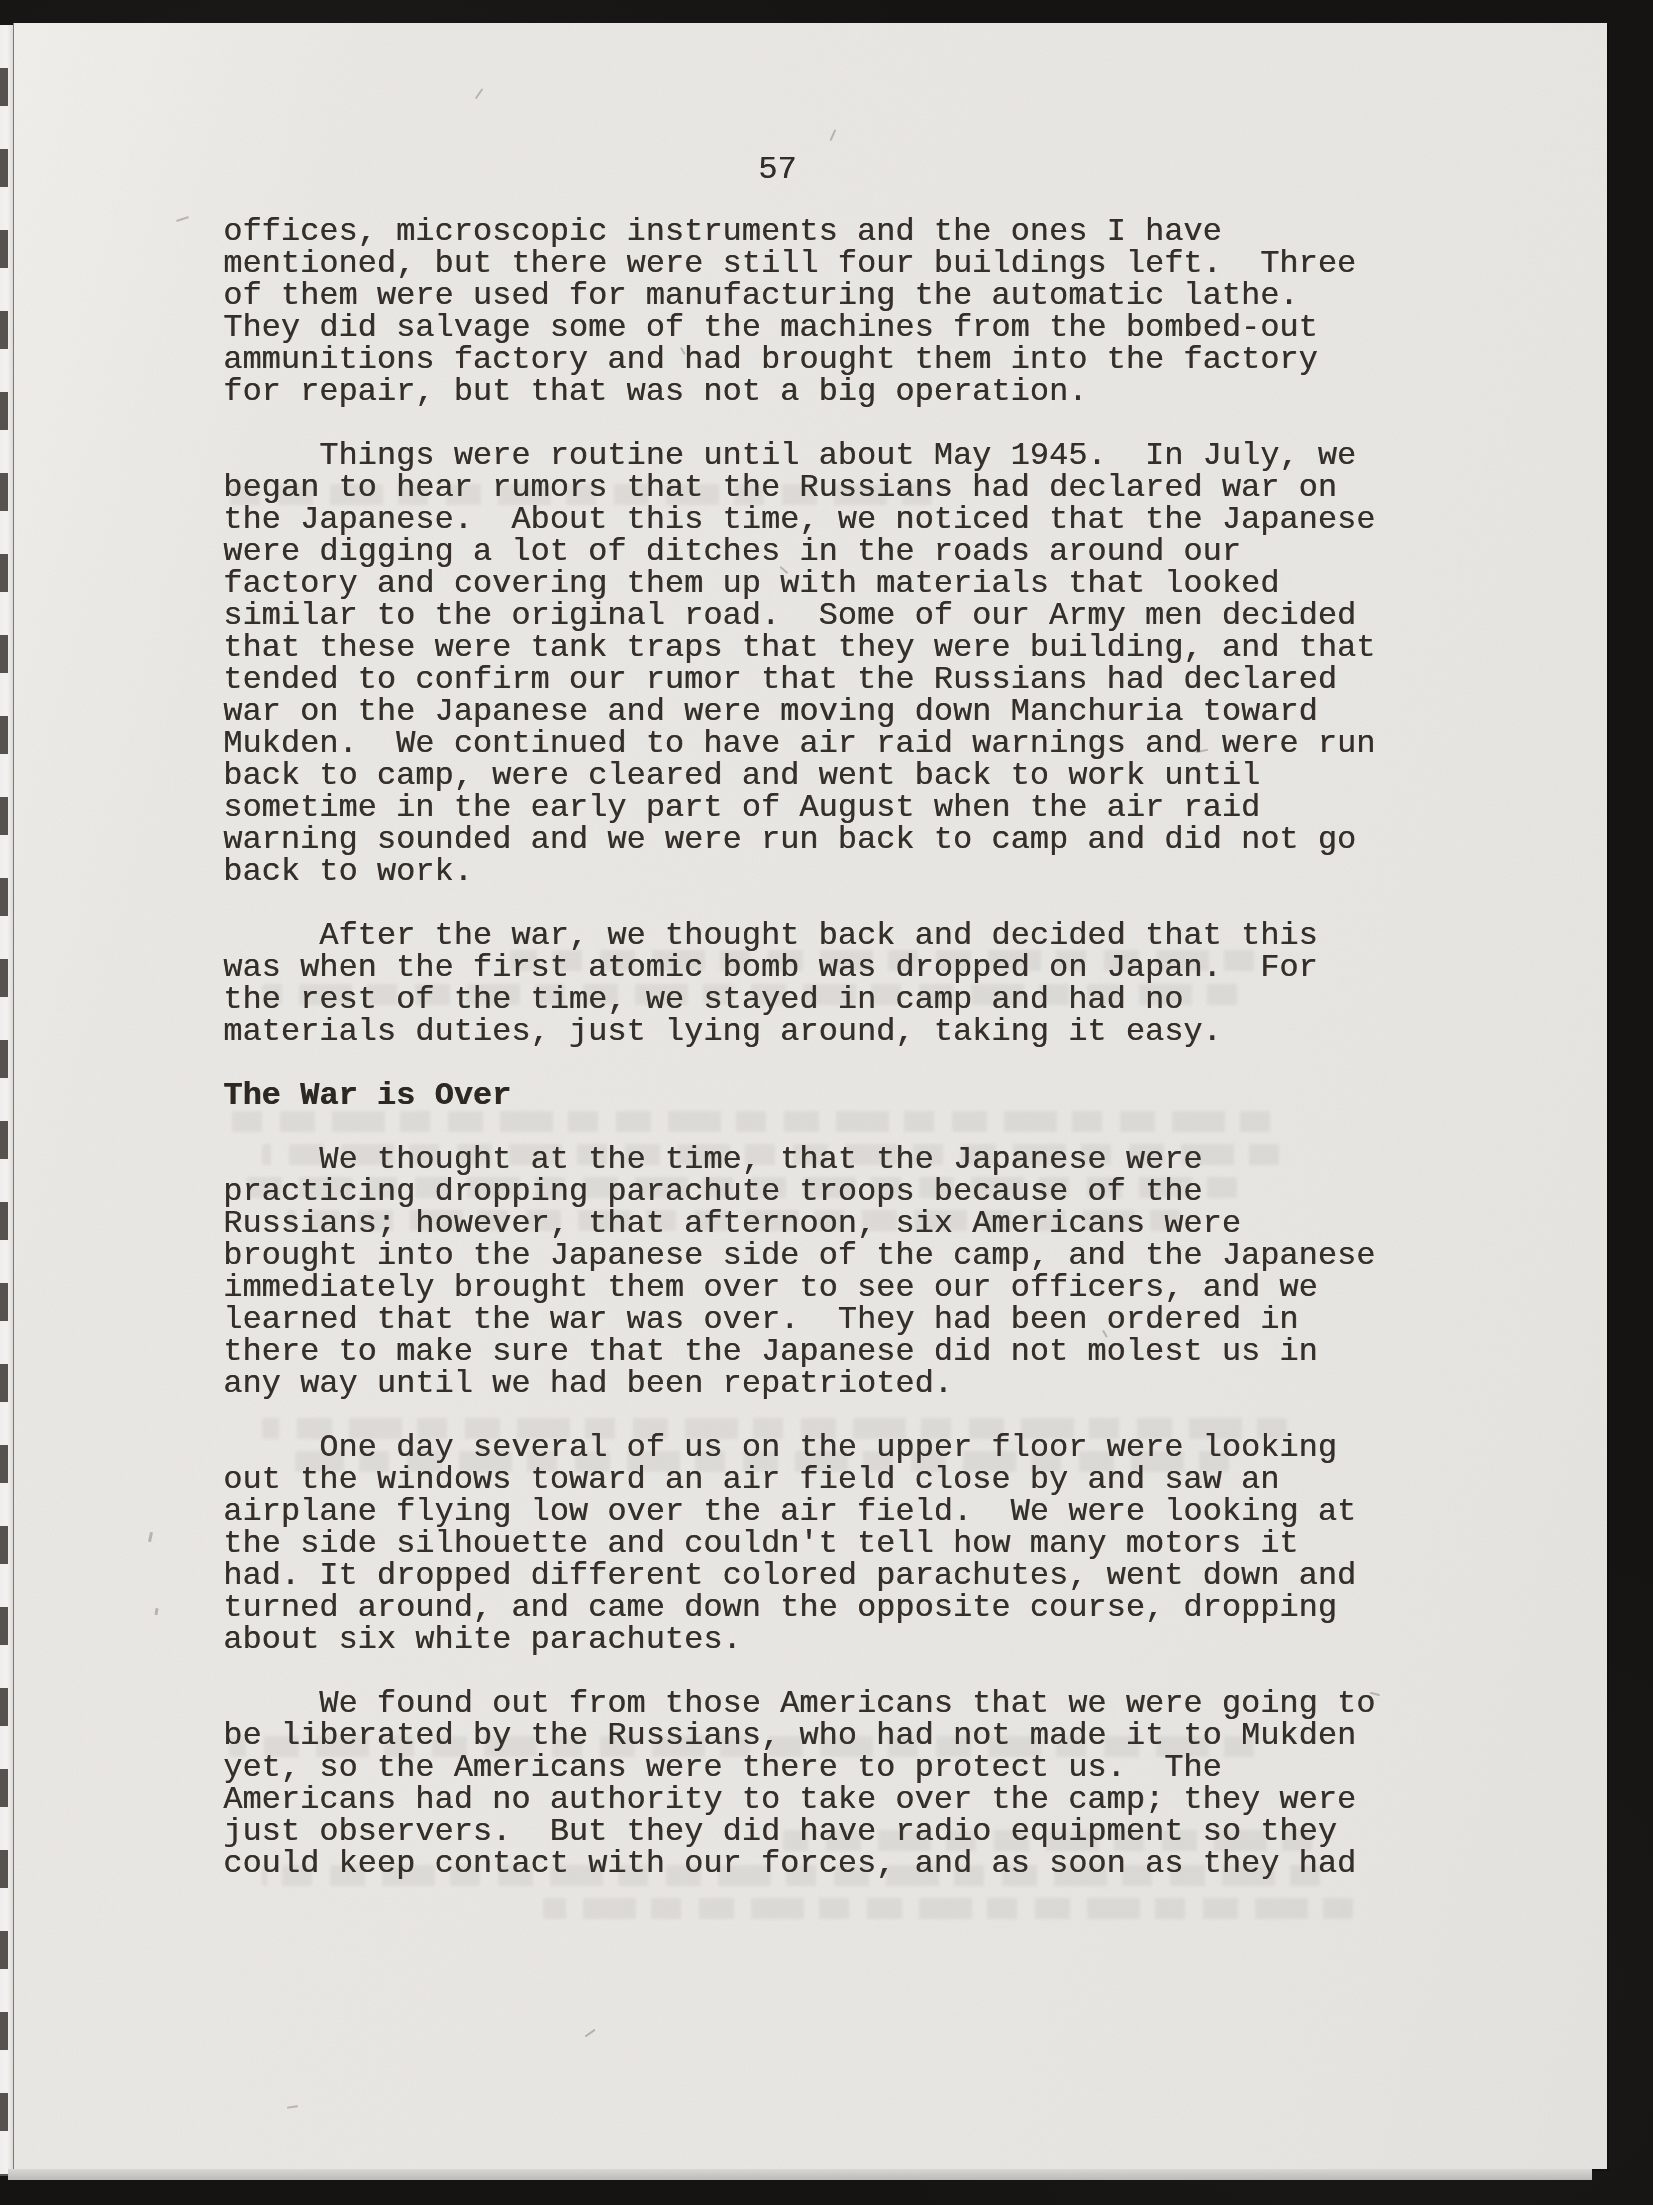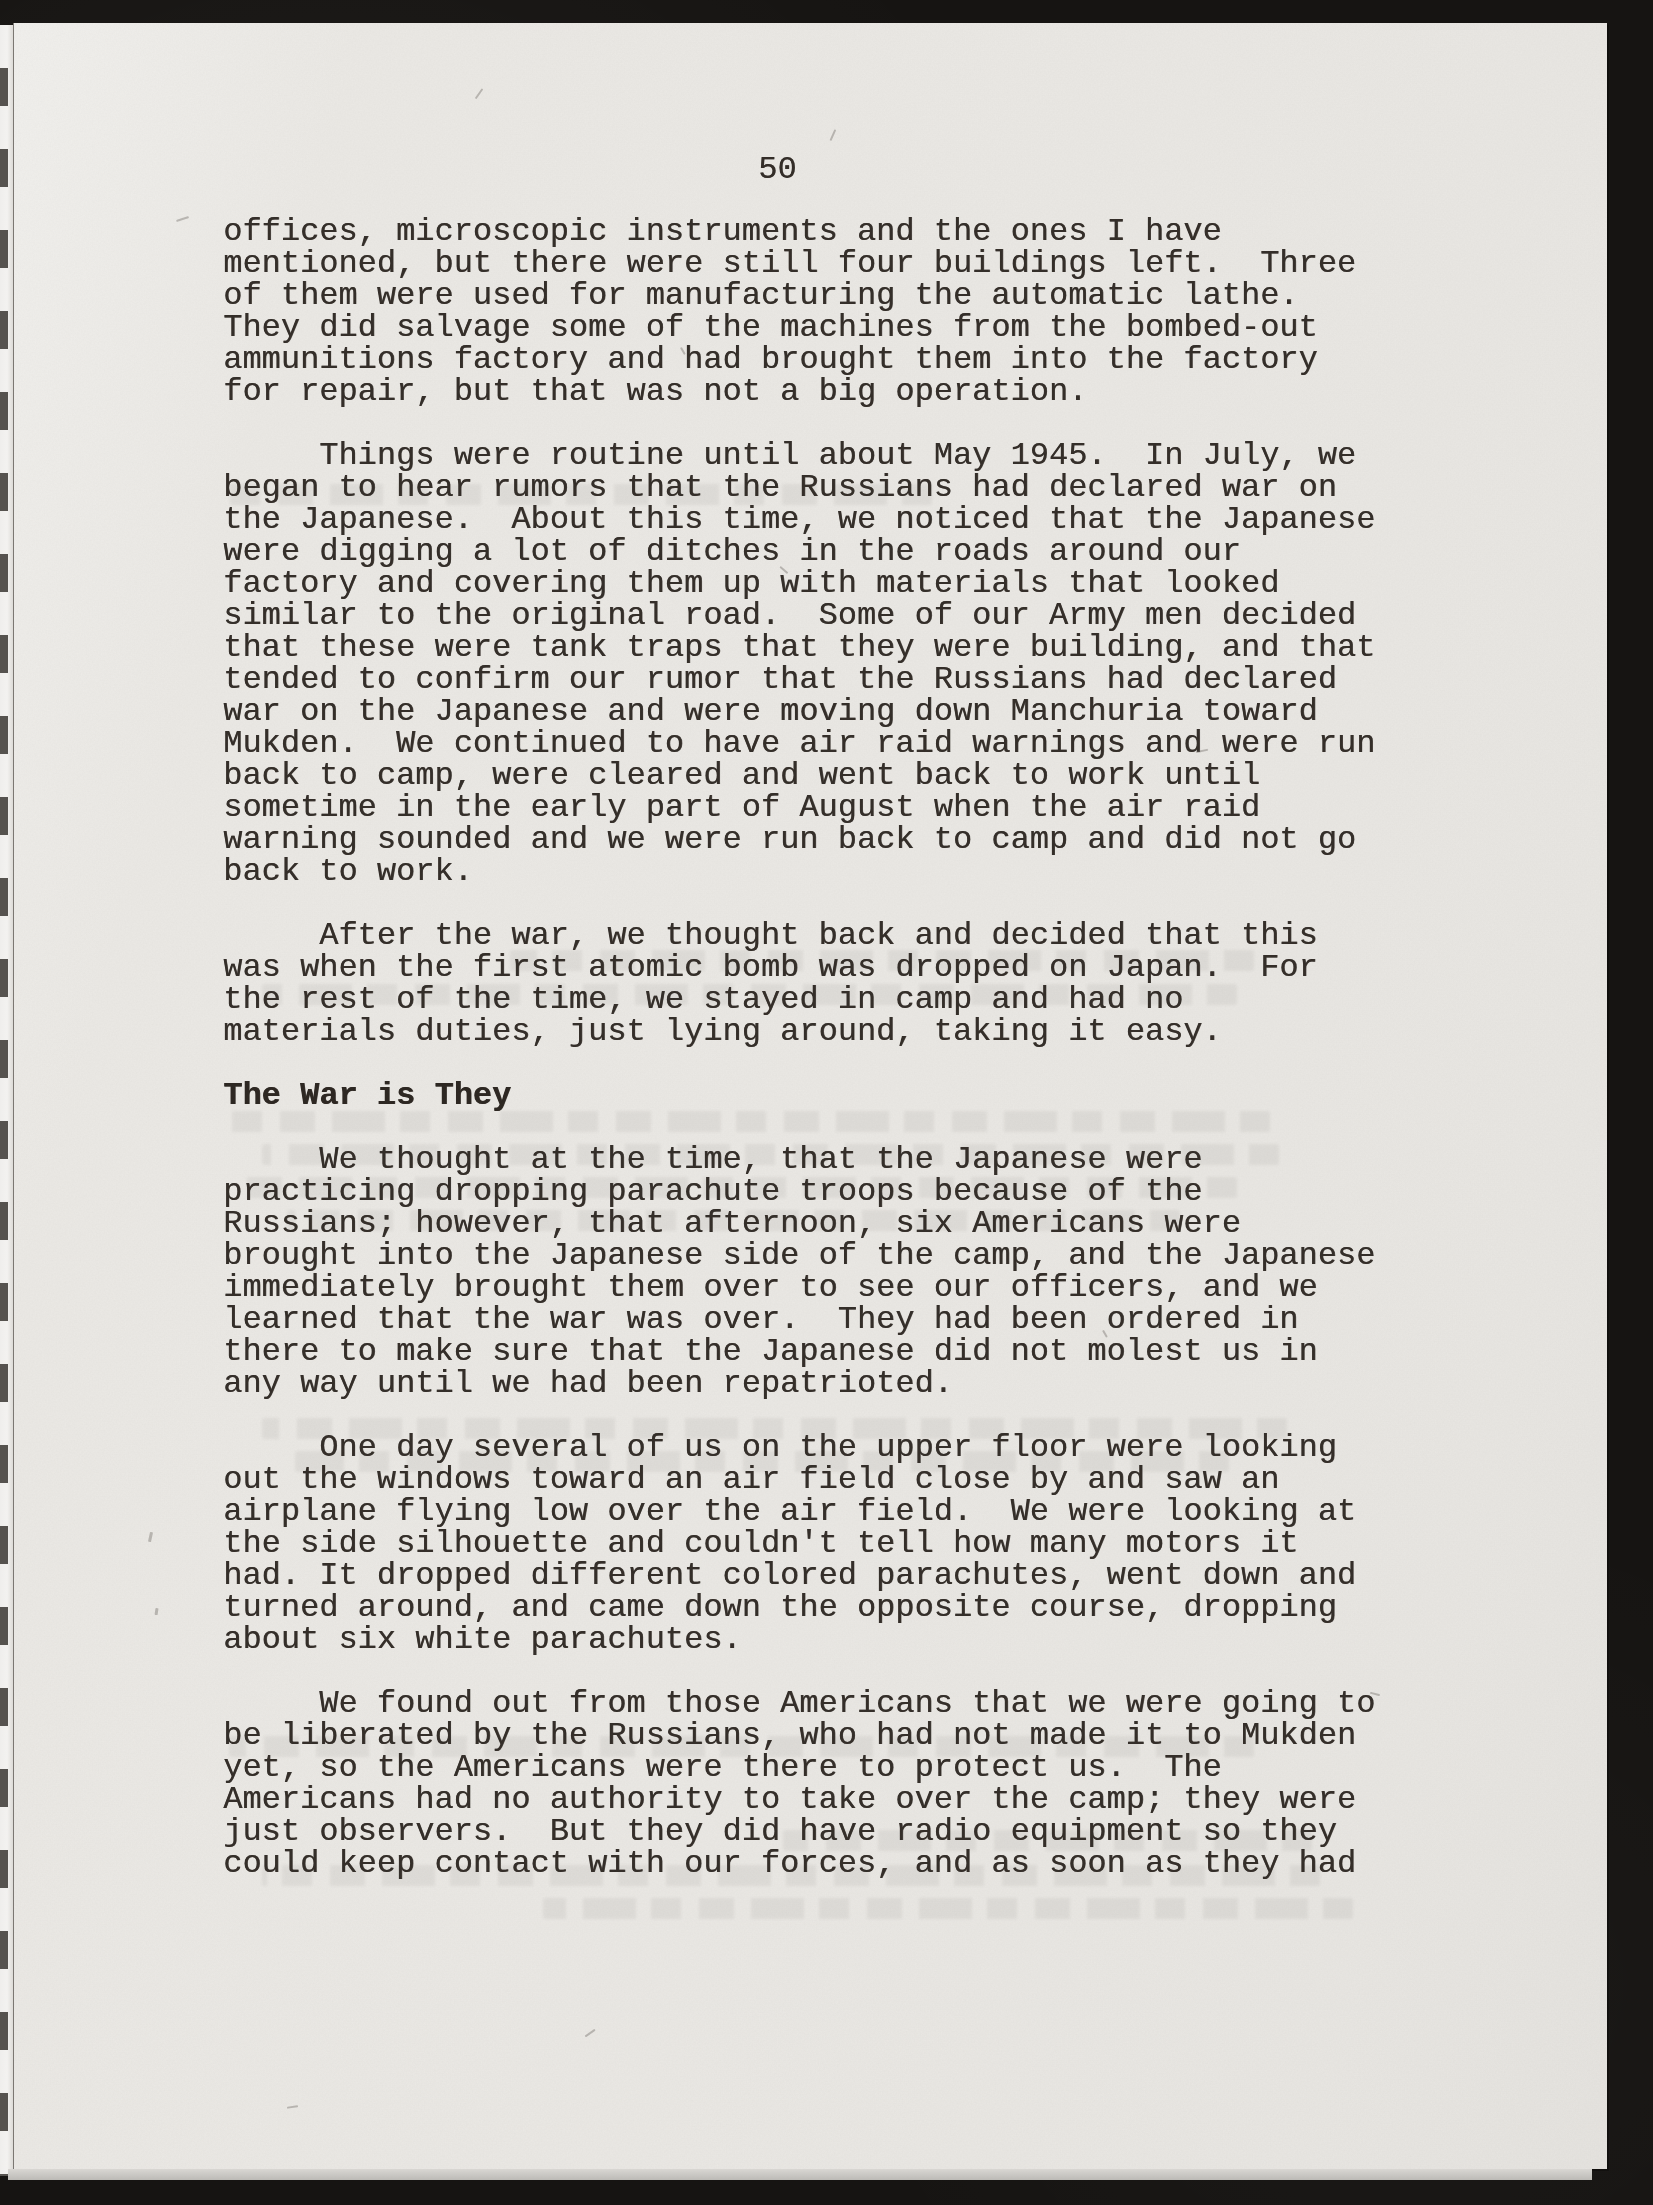--- a/index.html
+++ b/index.html
@@ -79,21 +79,21 @@
     <div class="bleed" style="left:248px;top:1121px;width:1017px;"></div>
     <div class="bleed" style="left:231px;top:1154px;width:992px;"></div>
     <div class="bleed" style="left:273px;top:1187px;width:893px;"></div>
     <div class="bleed" style="left:248px;top:1395px;width:1025px;"></div>
     <div class="bleed" style="left:281px;top:1428px;width:934px;"></div>
     <div class="bleed" style="left:215px;top:1713px;width:1025px;"></div>
     <div class="bleed" style="left:769px;top:1807px;width:529px;"></div>
     <div class="bleed" style="left:248px;top:1842px;width:1058px;"></div>
     <div class="bleed" style="left:529px;top:1875px;width:810px;"></div>
 
-    <div class="page-number">50</div>
+    <div class="page-number">57</div>
 
     <div class="textcol">
       <pre class="para">offices, microscopic instruments and the ones I have
 mentioned, but there were still four buildings left.  Three
 of them were used for manufacturing the automatic lathe.
 They did salvage some of the machines from the bombed-out
 ammunitions factory and had brought them into the factory
 for repair, but that was not a big operation.</pre>
       <pre class="para">     Things were routine until about May 1945.  In July, we
 began to hear rumors that the Russians had declared war on
@@ -106,21 +106,21 @@
 war on the Japanese and were moving down Manchuria toward
 Mukden.  We continued to have air raid warnings and were run
 back to camp, were cleared and went back to work until
 sometime in the early part of August when the air raid
 warning sounded and we were run back to camp and did not go
 back to work.</pre>
       <pre class="para">     After the war, we thought back and decided that this
 was when the first atomic bomb was dropped on Japan.  For
 the rest of the time, we stayed in camp and had no
 materials duties, just lying around, taking it easy.</pre>
-      <pre class="heading">The War is They</pre>
+      <pre class="heading">The War is Over</pre>
       <pre class="para">     We thought at the time, that the Japanese were
 practicing dropping parachute troops because of the
 Russians; however, that afternoon, six Americans were
 brought into the Japanese side of the camp, and the Japanese
 immediately brought them over to see our officers, and we
 learned that the war was over.  They had been ordered in
 there to make sure that the Japanese did not molest us in
 any way until we had been repatrioted.</pre>
       <pre class="para">     One day several of us on the upper floor were looking
 out the windows toward an air field close by and saw an

